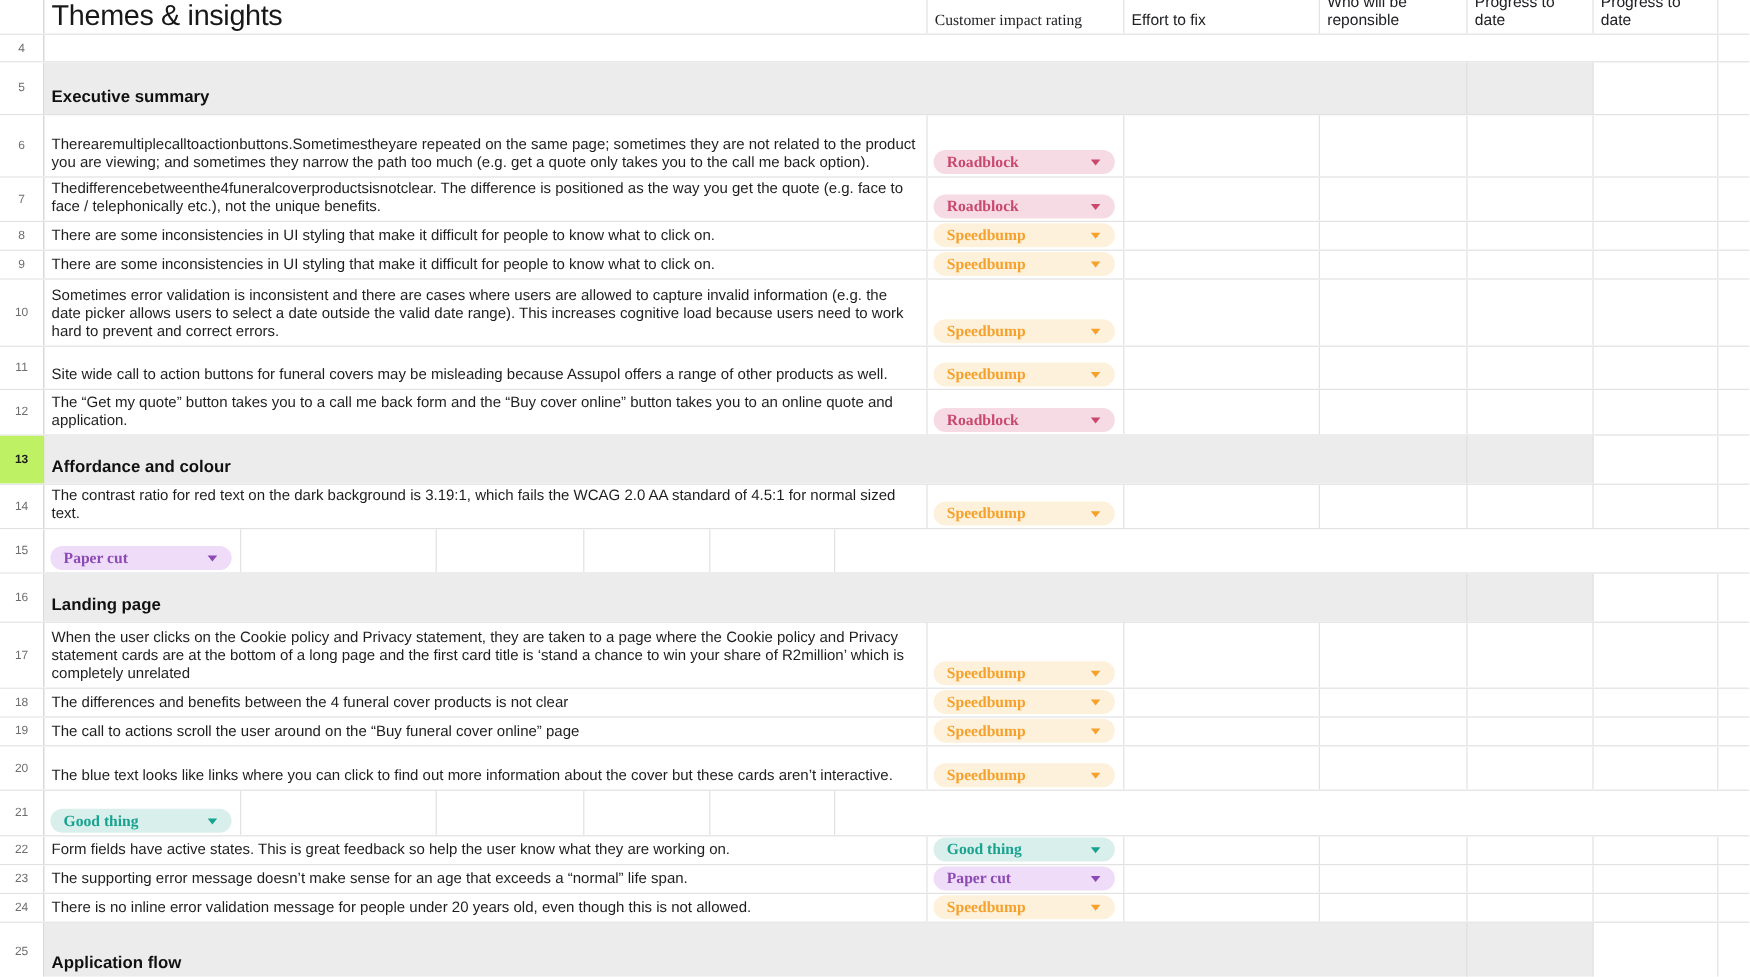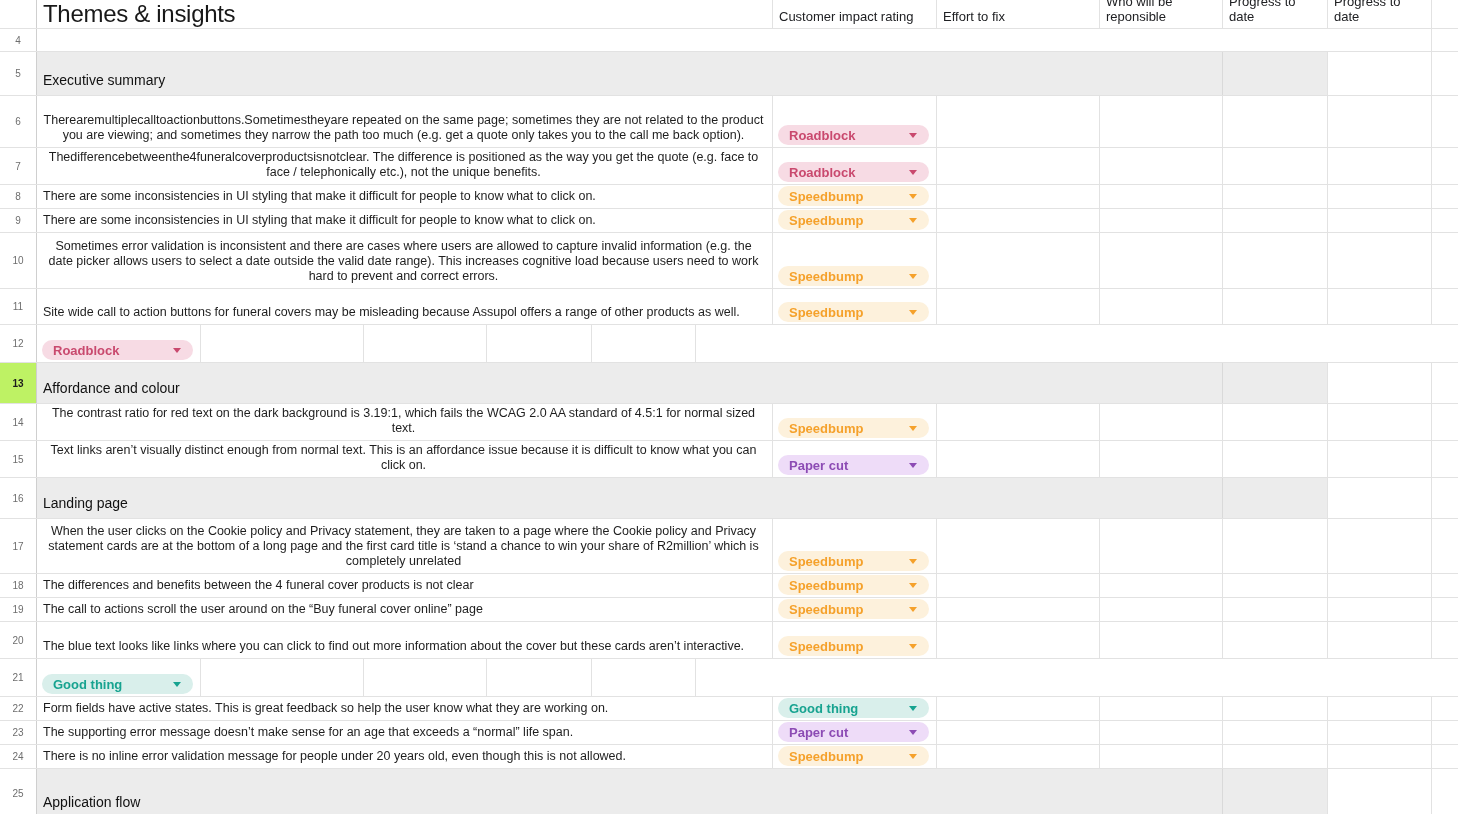--- a/index.html
+++ b/index.html
@@ -6,43 +6,43 @@
   html,body { background:#fff; }
   #sheet {
     position:relative; width:1458px; height:814px; overflow:hidden;
     background:#fff; font-family:"Liberation Sans", sans-serif; color:#1e1e1e;
   }
   .row { display:flex; width:1458px; border-bottom:1px solid #e2e2e2; overflow:hidden; }
   .c { flex:none; height:100%; overflow:hidden; border-right:1px solid #e2e2e2; }
   
   .c-num   { width:37px;  border-right:1px solid #cfcfcf; display:flex; align-items:center; justify-content:center;
              font-size:10px; color:#6e6e6e; background:#fff; }
-  .c-theme { width:736px;text-align:center; }
-  .c-imp   { width:164px; }
+  .c-theme { width:736px; }
+  .c-imp   { width:164px;font-family:Liberation Serif, serif; }
   .c-eff   { width:163px; }
   .c-who   { width:123px; }
   .c-p1    { width:105px; }
   .c-p2    { width:104px; }
   .c-tail  { width:26px; border-right:none; }
   .c-secA  { width:1186px; background:#ececec; border-right:1px solid #d9d9d9; }
   .c-secB  { width:105px;  background:#ececec; }
   .c-ban   { width:1291px; background:#0fa294; border-right:none;margin-top:24px; }
 
   
   .r-header .c { display:flex; align-items:flex-end; }
   .sheet-title { font-size:24px; letter-spacing:-0.3px; color:#181818; padding:0 0 1px 6px; line-height:27px; white-space:nowrap; }
   .hdr-txt { font-size:13px; line-height:15px; color:#202124; padding:0 4px 4px 6px; }
   .c-num.corner { background:#fff; }
 
   
   .banner-txt { color:#ffffff; font-size:13px; line-height:22px; padding-left:6px; white-space:nowrap; }
 
   
   .r-sec .c-secA { display:flex; align-items:flex-end; }
-  .sec-title { font-weight:normal; font-size:14px; color:#111; padding:0 0 7px 6px; white-space:nowrap; }
+  .sec-title { font-weight:bold; font-size:14px; color:#111; padding:0 0 7px 6px; white-space:nowrap; }
 
   
   .c-theme { display:flex; align-items:flex-end; }
   .find-txt { font-size:12.5px; line-height:15px; color:#1e1e1e; padding:2px 8px 4px 6px; }
   .c-imp { display:flex; align-items:flex-end; }
   .chip {
     flex:none; width:calc(100% - 12px); margin:0 7px 2px 5px; height:20px; border-radius:10px;
     display:flex; align-items:center; justify-content:space-between; padding:0 12px 0 11px;
     font-weight:bold; font-size:13px; cursor:pointer; white-space:nowrap;
   }
@@ -202,20 +202,23 @@
     </div>
     <div class="c c-eff"></div>
     <div class="c c-who"></div>
     <div class="c c-p1"></div>
     <div class="c c-p2"></div>
     <div class="c c-tail"></div>
   </div>
 
   <div class="row" style="height:38px">
     <div class="c c-num">12</div>
+    <div class="c c-theme">
+        <div class="find-txt">The “Get my quote” button takes you to a call me back form and the “Buy cover online” button takes you to an online quote and application.</div>
+      </div>
     <div class="c c-imp">
       <div class="chip" style="color: rgb(201, 73, 110); background: rgb(247, 219, 228);">
           <span class="chip-label">Roadblock</span>
           <span class="chip-arrow"></span>
         </div>
     </div>
     <div class="c c-eff"></div>
     <div class="c c-who"></div>
     <div class="c c-p1"></div>
     <div class="c c-p2"></div>
@@ -245,23 +248,20 @@
     </div>
     <div class="c c-eff"></div>
     <div class="c c-who"></div>
     <div class="c c-p1"></div>
     <div class="c c-p2"></div>
     <div class="c c-tail"></div>
   </div>
 
   <div class="row" style="height:37px">
     <div class="c c-num">15</div>
-    <div class="c c-theme">
-        <div class="find-txt">Text links aren’t visually distinct enough from normal text. This is an affordance issue because it is difficult to know what you can click on.</div>
-      </div>
     <div class="c c-imp">
       <div class="chip" style="color: rgb(140, 75, 180); background: rgb(238, 220, 248);">
           <span class="chip-label">Paper cut</span>
           <span class="chip-arrow"></span>
         </div>
     </div>
     <div class="c c-eff"></div>
     <div class="c c-who"></div>
     <div class="c c-p1"></div>
     <div class="c c-p2"></div>

